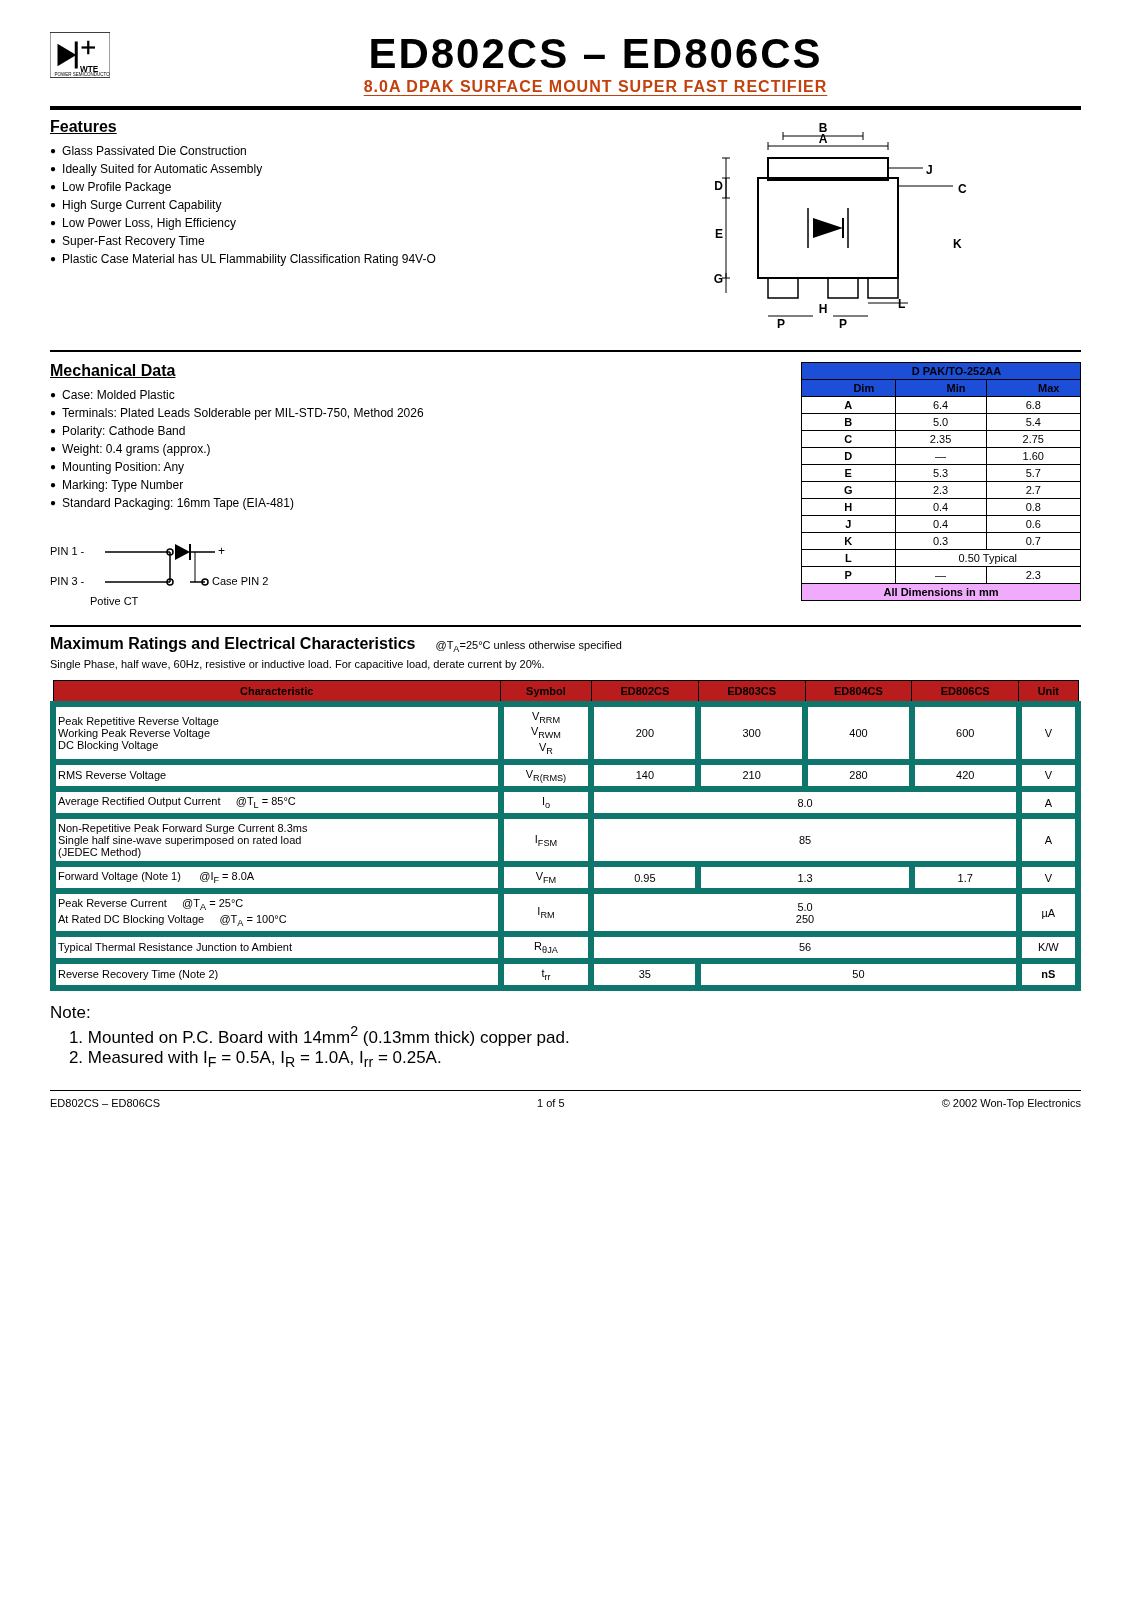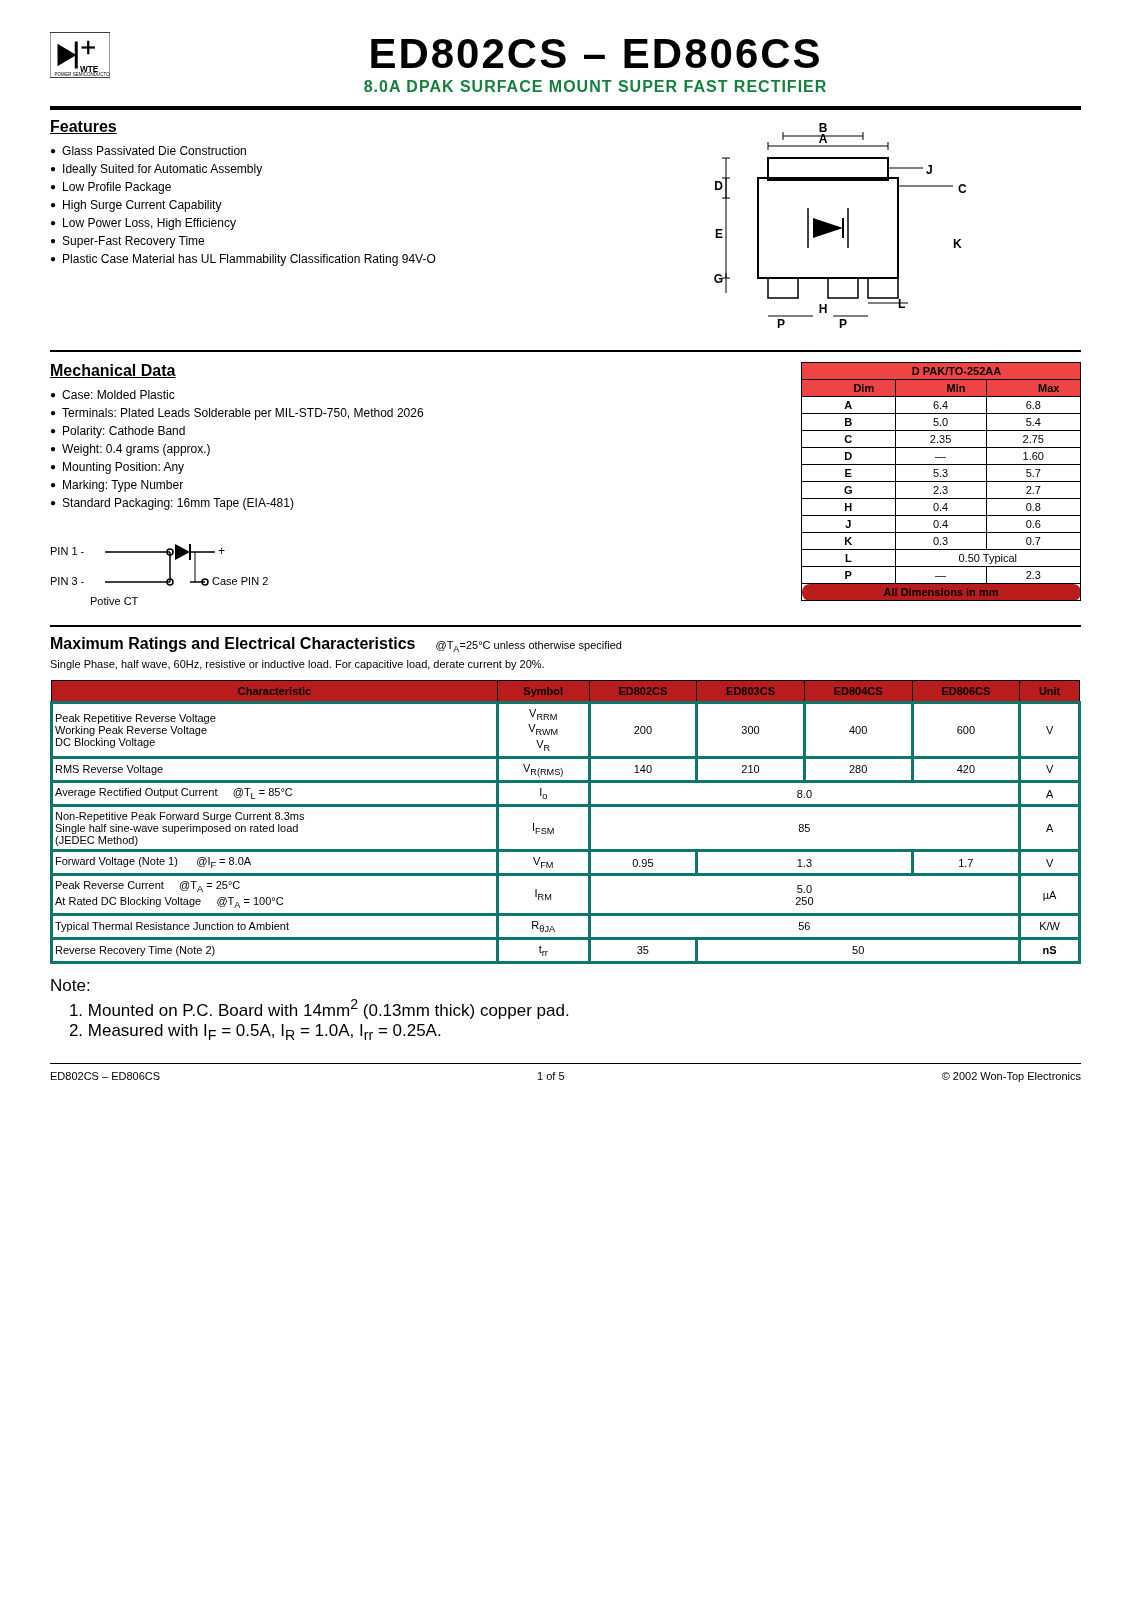--- a/index.html
+++ b/index.html
@@ -33,22 +33,23 @@
     }
     .main-title {
       font-size: 42px;
       font-weight: bold;
       color: #000;
       letter-spacing: 2px;
     }
     .sub-title {
       font-size: 16px;
       font-weight: bold;
-      color: #15803d;
+      color: #c2410c;
       letter-spacing: 1px;
+      text-decoration: underline;
       text-underline-offset: 3px;
     }
     hr.thick {
       border: 2px solid #000;
       margin: 8px 0;
     }
     .section-title {
       font-size: 16px;
       font-weight: bold;
       text-decoration: underline;
@@ -94,21 +95,21 @@
       border-collapse: collapse;
       font-size: 11px;
       width: 100%;
     }
     .dim-table th, .dim-table td {
       border: 1px solid #000;
       padding: 2px 8px;
       text-align: center;
     }
     .dim-table th {
-      background: #ef4444;
+      background: #1d4ed8;
       font-weight: bold;
       padding-left: 39px;
     }
     .dim-table .row-header {
       font-weight: bold;
     }
     .mech-section {
       display: flex;
       gap: 20px;
       margin-top: 10px;
@@ -130,21 +131,21 @@
       margin-top: 10px;
     }
     .elec-table th {
       background: #b91c1c;
       border: 1px solid #000;
       padding: 4px 6px;
       font-weight: bold;
       text-align: center;
     }
     .elec-table td {
-      border: 3px solid #0f766e;
+      border: 6px solid #0f766e;
       padding: 3px 2px;
       text-align: center;
       vertical-align: middle;
     }
     .elec-table td.left-align {
       text-align: left;
     }
     .max-ratings-header {
       display: flex;
       align-items: baseline;
@@ -412,21 +413,21 @@
             <td colspan="2">0.50 Typical</td>
           </tr>
           <tr>
             <td class="row-header"><b>P</b></td>
             <td>—</td>
             <td>2.3</td>
           </tr>
         </tbody>
       <tfoot>
         <tr>
-          <td colspan="3" style="font-weight:bold; background:#b91c1c;border-radius:8px;">All Dimensions in mm</td>
+          <td colspan="3" style="font-weight:bold; background:#f0abfc;">All Dimensions in mm</td>
         </tr>
       </tfoot>
     </table>
   </div>
 </div>
 
 <hr class="section-divider">
 
 <div>
   <div class="max-ratings-header">

